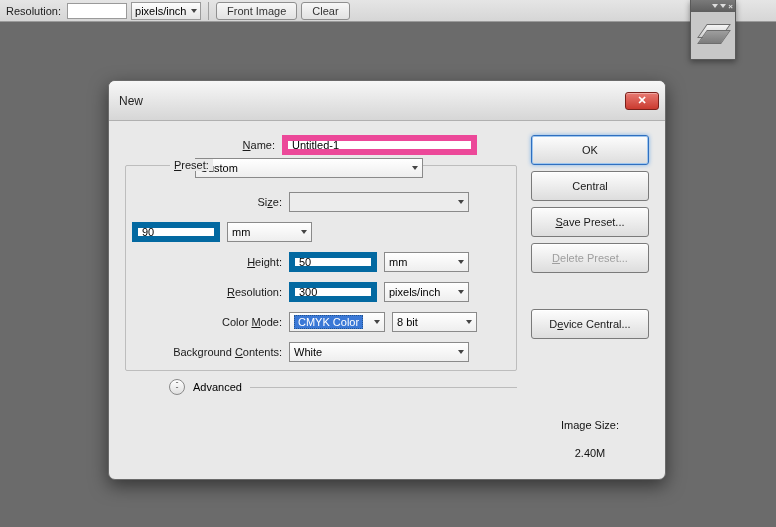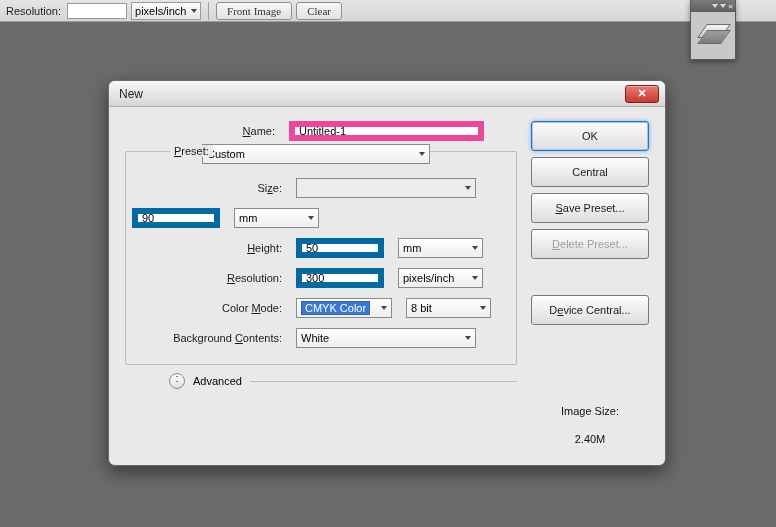--- a/index.html
+++ b/index.html
@@ -19,21 +19,21 @@
   .toolbar-input {
     background: #fff; border: 1px solid #9a9a9a; height: 16px; width: 60px; padding: 0 3px;
   }
   .toolbar-select {
     background: linear-gradient(#fdfdfd,#e6e6e6); border: 1px solid #9a9a9a; height: 18px; width: 70px;
     display: flex; align-items: center; justify-content: space-between; padding: 0 3px;
   }
   .tb-sep { width:1px; height:18px; background:#a0a0a0; margin:0 3px; }
   .toolbar-btn {
     background: linear-gradient(#f7f7f7,#e2e2e2); border:1px solid #8f8f8f; border-radius:3px;
-    height:18px; padding:0 10px; display:flex; align-items:center; color:#333;font-family:Liberation Serif, serif;
+    height:18px; padding:0 10px; display:flex; align-items:center; color:#333;
   }
   .chev { width:0;height:0;border-left:3px solid transparent;border-right:3px solid transparent;border-top:4px solid #444; }
 
   
   .mini-panel {
     position:absolute; top:0; right:40px; width:46px; height:60px;
     background:#c8c8c8; border:1px solid #5a5a5a; border-top:none;
     box-shadow:0 2px 6px rgba(0,0,0,.4);
   }
   .mini-head { height:12px; background:linear-gradient(#7a7a7a,#5e5e5e); display:flex; justify-content:flex-end; align-items:center; gap:2px; padding:0 2px; }
@@ -50,45 +50,45 @@
 
   
   .dialog {
     position:absolute; left:108px; top:80px; width:558px;
     border:1px solid #6a6a6a; border-radius:7px;
     box-shadow:0 6px 18px rgba(0,0,0,.5);
     background:#e9e9e9;
     overflow:hidden;
   }
   .titlebar {
-    height:26px; background:linear-gradient(#f7f7f7,#d6d6d6);
+    height:40px; background:linear-gradient(#f7f7f7,#d6d6d6);
     border-bottom:1px solid #b0b0b0;
     display:flex; align-items:center; justify-content:space-between; padding:0 6px;
   }
   .titlebar .title { color:#222; font-size:12px; padding-left:4px; }
   .close-btn {
     width:34px; height:18px; border-radius:3px;
     background:linear-gradient(#e87a72,#ca3a2f); border:1px solid #7a201a;
     display:flex; align-items:center; justify-content:center; color:#fff; font-weight:bold; font-size:11px;
     box-shadow:inset 0 1px 0 rgba(255,255,255,.35);
   }
 
   .dlg-body { display:flex; padding:14px 16px 20px 16px; gap:14px; }
   .left-col { flex:1; }
   .right-col { width:118px; display:flex; flex-direction:column; gap:6px; }
 
-  .row { display:flex; align-items:center; margin-bottom:10px; gap:14px; }
+  .row { display:flex; align-items:center; margin-bottom:10px; gap:7px; }
   .row label { width:150px; text-align:right; color:#1a1a1a; }
   .row label .u { text-decoration:underline; }
   .text-input {
     flex:1; max-width:195px; height:20px; border:6px solid #ec4899; background:#fff; padding:1px 4px;
   }
 
   .group {
-    border:1px solid #bdbdbd; border-radius:2px; padding:10px 6px 16px 6px; position:relative;
+    border:1px solid #bdbdbd; border-radius:2px; padding:10px 6px 8px 6px; position:relative;
   }
   .group-legend { position:absolute; top:-7px; left:44px; background:#e9e9e9; padding:0 4px; color:#1a1a1a; }
   .group-legend .u { text-decoration:underline; }
 
   .sel {
     height:20px; border:1px solid #8a8a8a; background:linear-gradient(#fff,#eee);
     display:flex; align-items:center; justify-content:space-between; padding:0 4px;
   }
   .sel.disabled { color:#9a9a9a; background:#ececec; }
   .sel .chev { margin-left:4px; }

